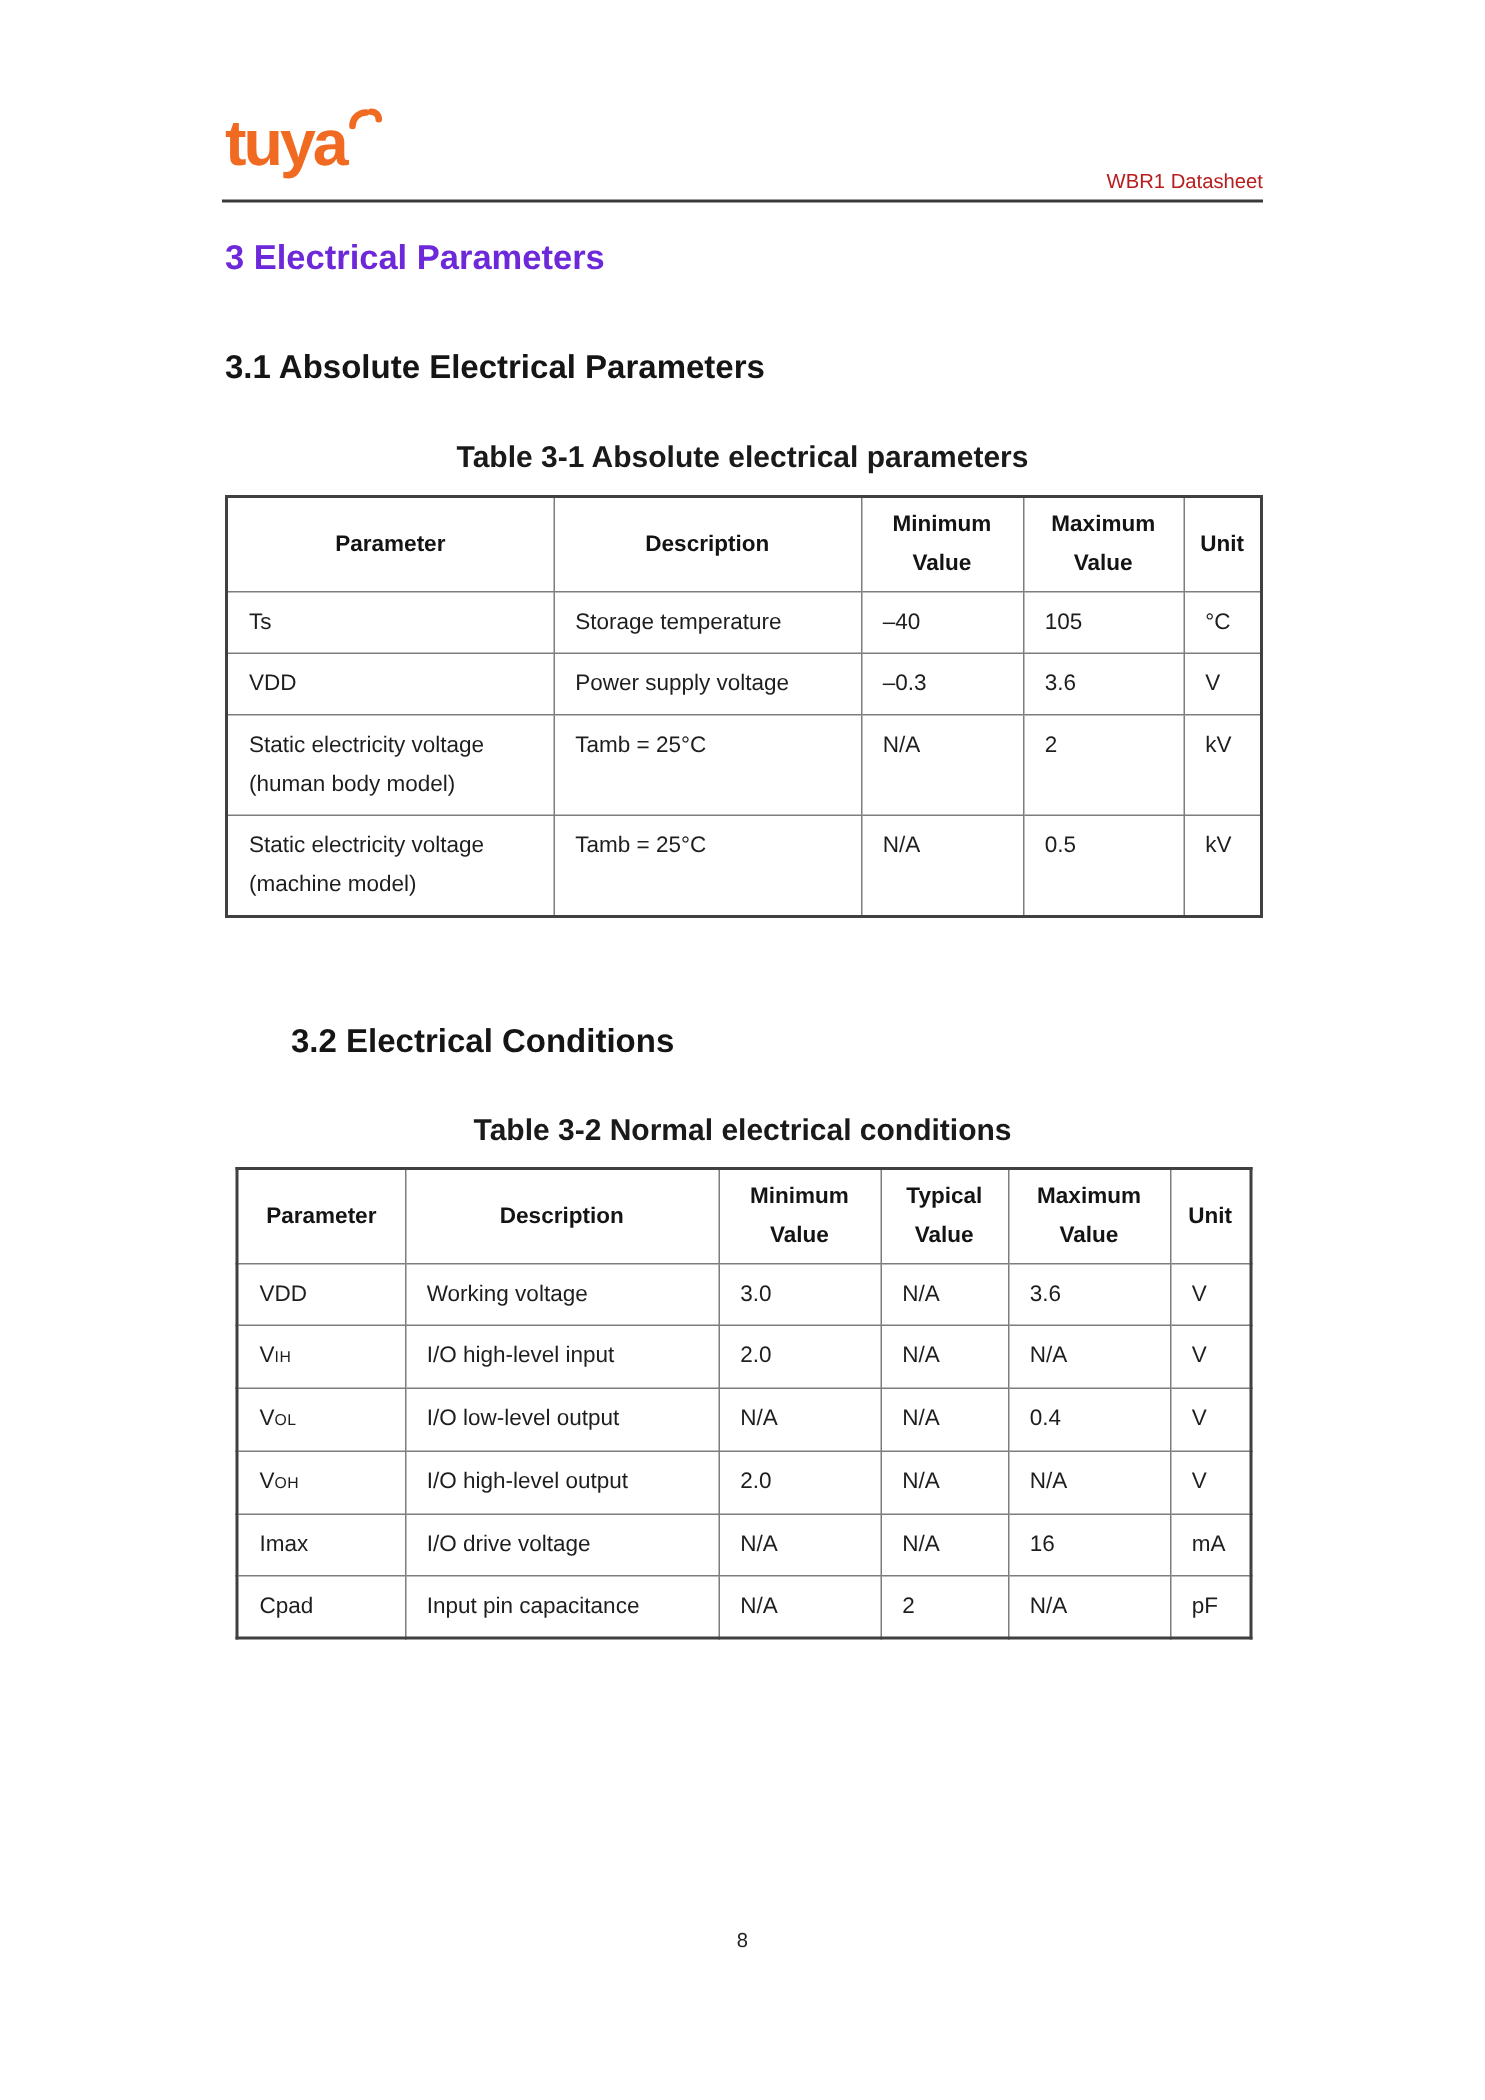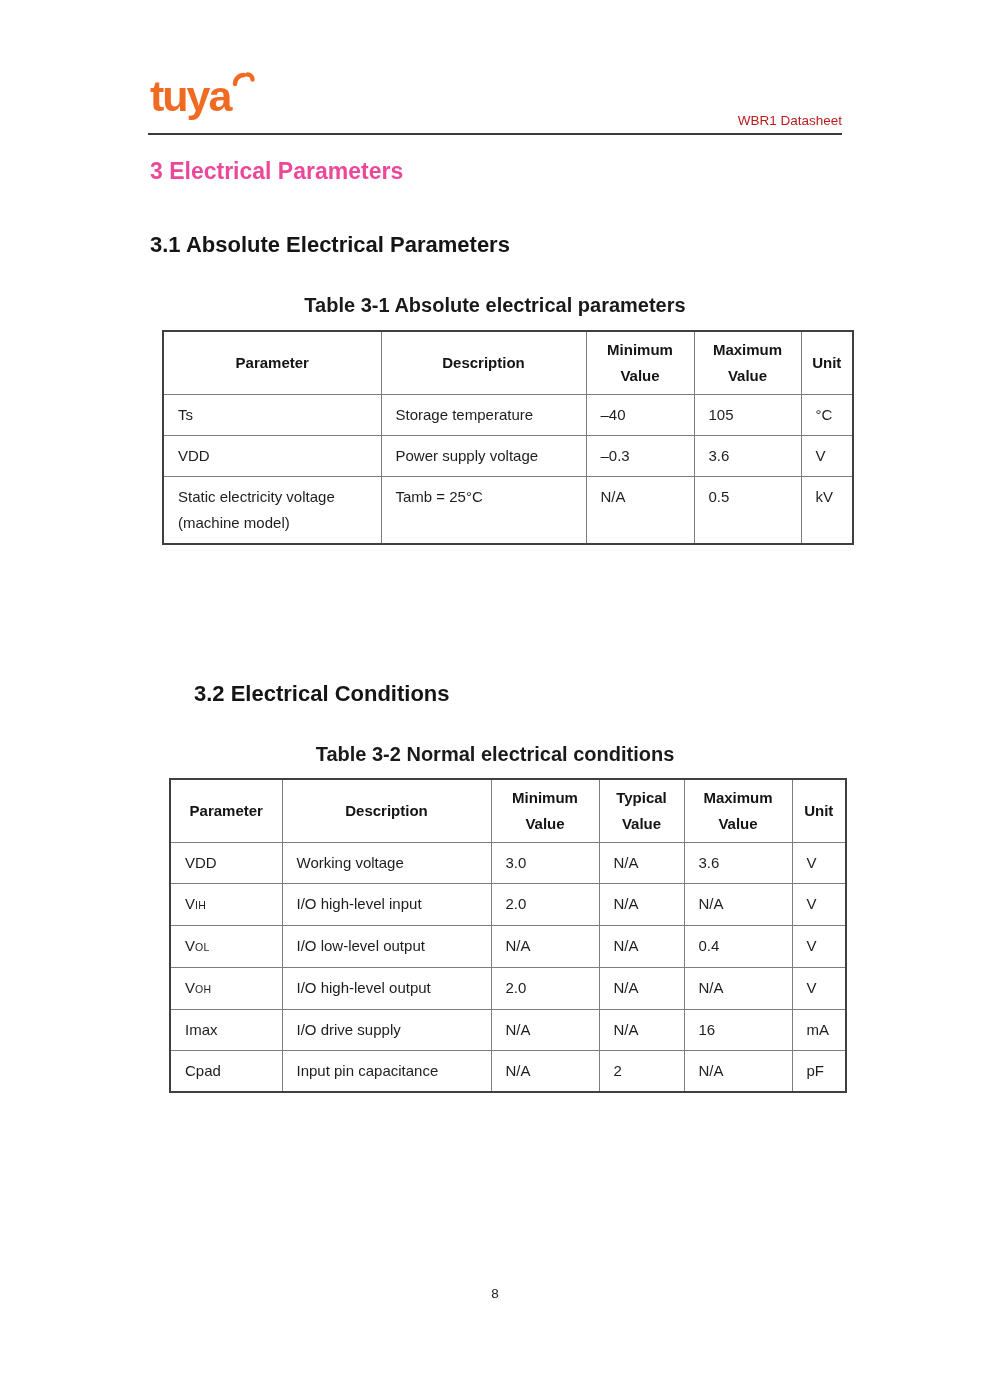--- a/index.html
+++ b/index.html
@@ -25,40 +25,39 @@
   }
   .logo-wifi { margin: -8px 0 0 -2px; }
   .doc-title {
     position: absolute; right: 0; bottom: 5px;
     font-size: 13.5px; color: #b91c1c; margin-top: 33px;
   }
 
   
   .h1 {
     position: absolute; left: 150px; top: 158px;
-    font-size: 23px; font-weight: bold; color: #ec4899;
+    font-size: 23px; font-weight: bold; color: #6d28d9;
   }
   .h2 { position: absolute; left: 150px; font-size: 22px; font-weight: bold; color: #151515; }
   .h2.s1 { top: 232px; }
   .h2.s2 { top: 681px; margin-left: 44px; }
 
   .caption {
     position: absolute; left: 150px; width: 690px; text-align: center;
     font-size: 20px; font-weight: bold; color: #1a1a1a;
   }
   .caption.c1 { top: 294px; }
   .caption.c2 { top: 743px; }
 
   
   table.data-table {
     position: absolute;
     border-collapse: collapse; table-layout: fixed;
     border: 2px solid #404040;
     background: #fff;
-    margin-left: 12px;
   }
   table.t1 { left: 150px; top: 330px; width: 690px; }
   table.t2 { left: 157px; top: 778px; width: 676px; }
   table.data-table th, table.data-table td {
     border: 1px solid #7d7d7d;
     font-size: 15px;
   }
   table.data-table th {
     font-weight: bold; text-align: center; vertical-align: middle;
     padding: 5px 4px; line-height: 26px; height: 62px; color: #141414;
@@ -119,20 +118,27 @@
           <td>–40</td>
           <td>105</td>
           <td>°C</td>
         </tr>
         <tr>
           <td>VDD</td>
           <td>Power supply voltage</td>
           <td>–0.3</td>
           <td>3.6</td>
           <td>V</td>
+        </tr>
+        <tr>
+          <td>Static electricity voltage (human body model)</td>
+          <td>Tamb = 25°C</td>
+          <td>N/A</td>
+          <td>2</td>
+          <td>kV</td>
         </tr>
         <tr>
           <td>Static electricity voltage (machine model)</td>
           <td>Tamb = 25°C</td>
           <td>N/A</td>
           <td>0.5</td>
           <td>kV</td>
         </tr>
       </tbody>
     </table>
@@ -186,21 +192,21 @@
         <tr>
           <td><span>V</span><span class="subcap">OH</span></td>
           <td>I/O high-level output</td>
           <td>2.0</td>
           <td>N/A</td>
           <td>N/A</td>
           <td>V</td>
         </tr>
         <tr>
           <td>Imax</td>
-          <td>I/O drive supply</td>
+          <td>I/O drive voltage</td>
           <td>N/A</td>
           <td>N/A</td>
           <td>16</td>
           <td>mA</td>
         </tr>
         <tr>
           <td>Cpad</td>
           <td>Input pin capacitance</td>
           <td>N/A</td>
           <td>2</td>

